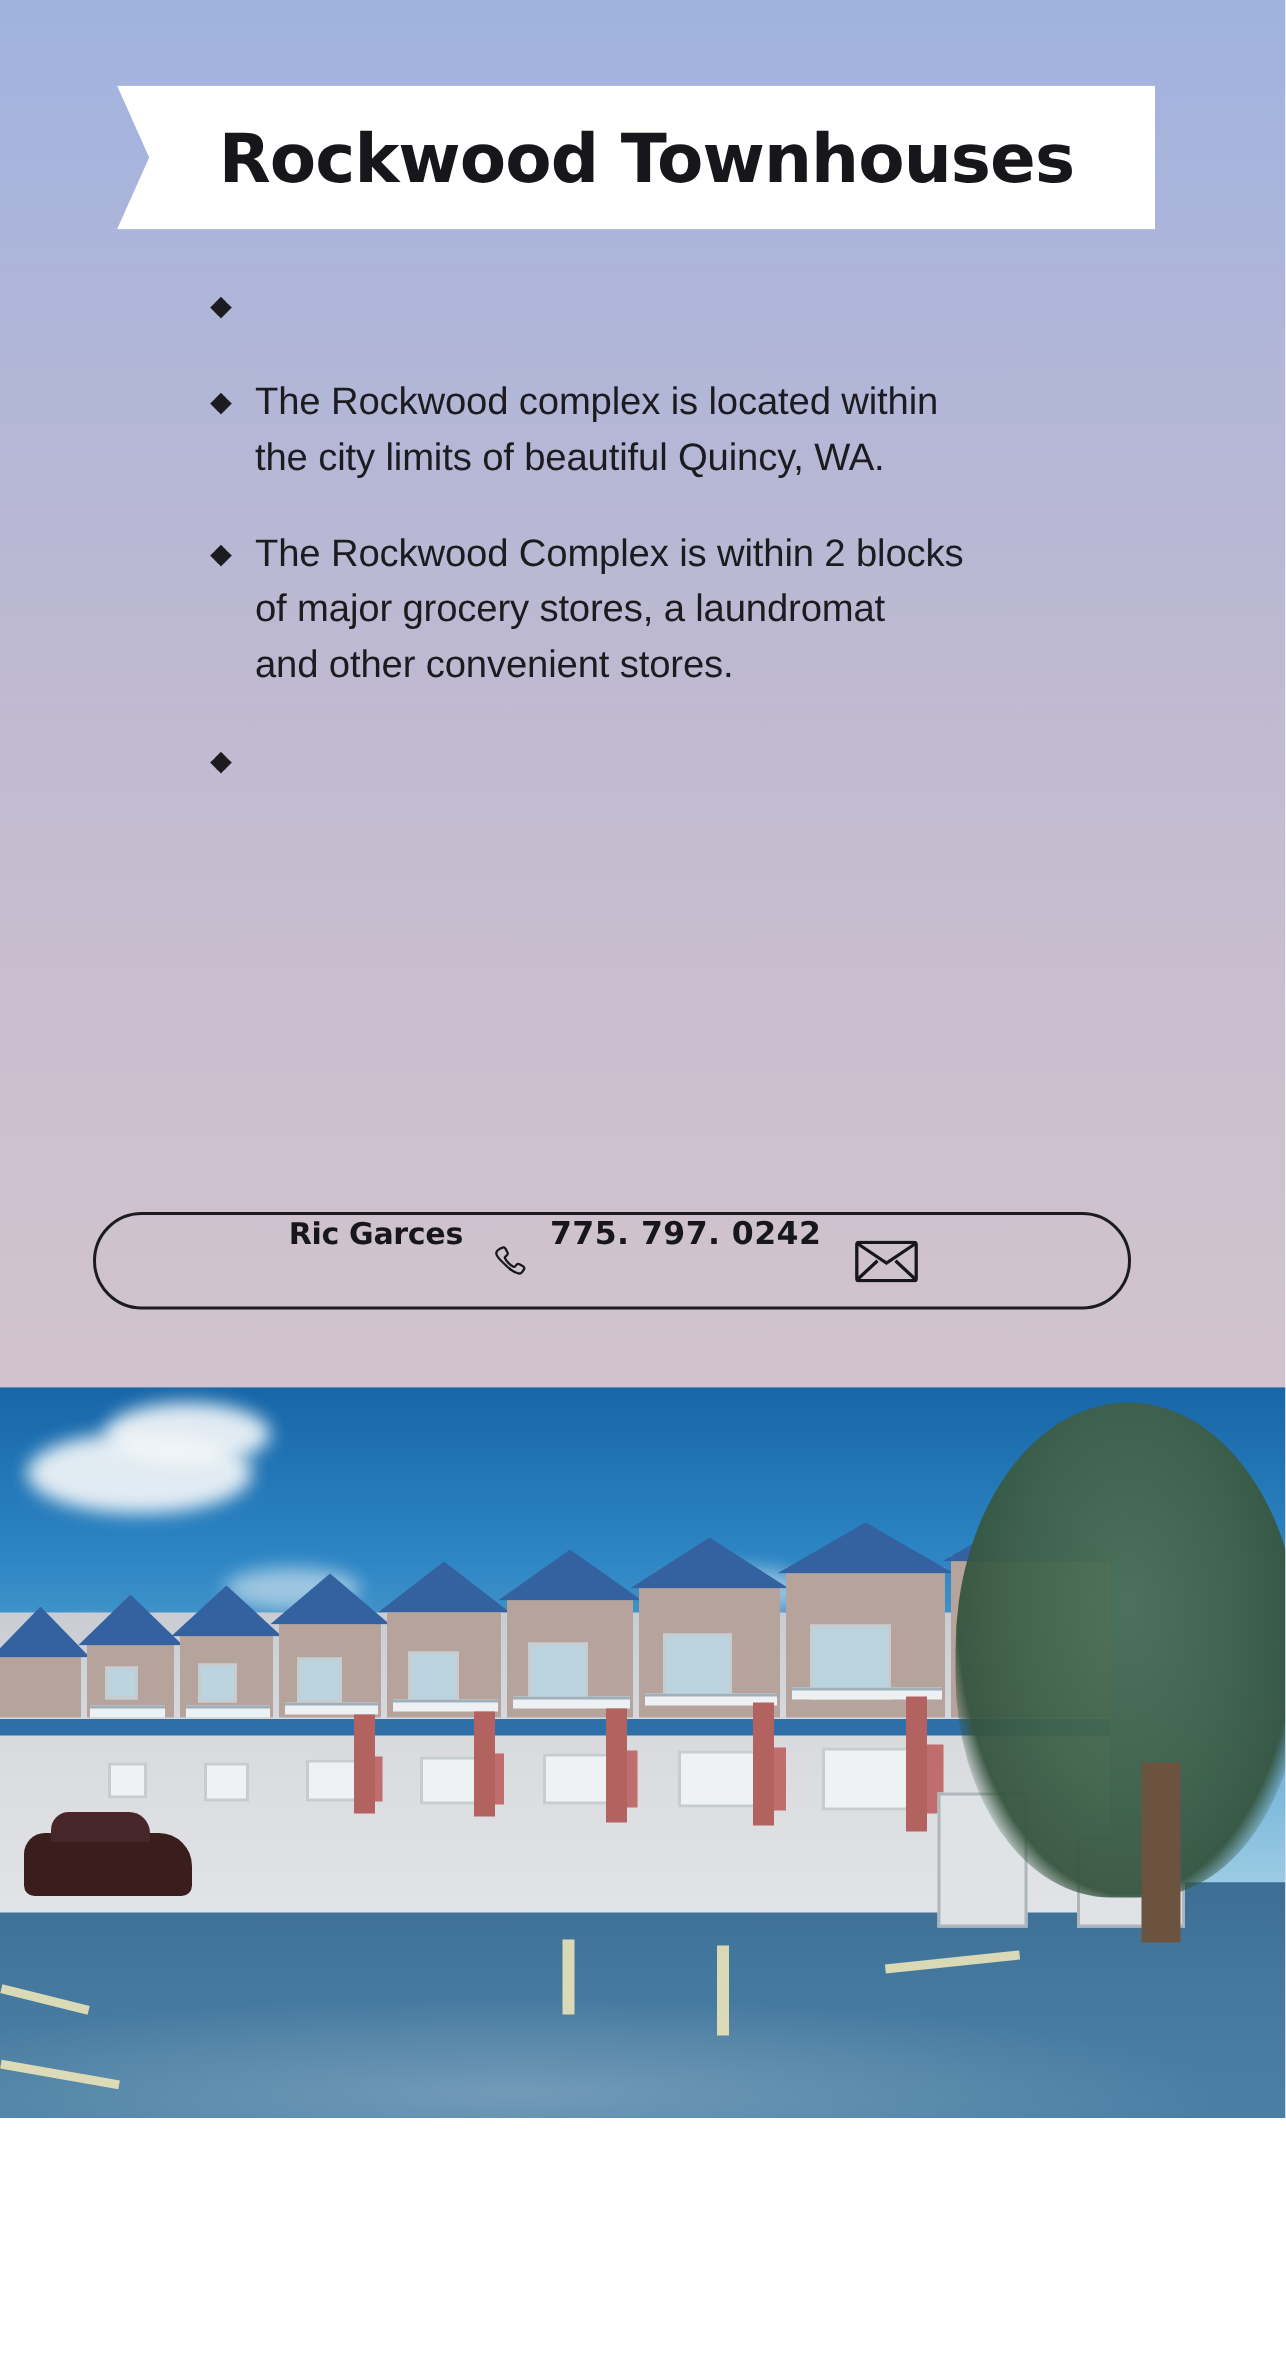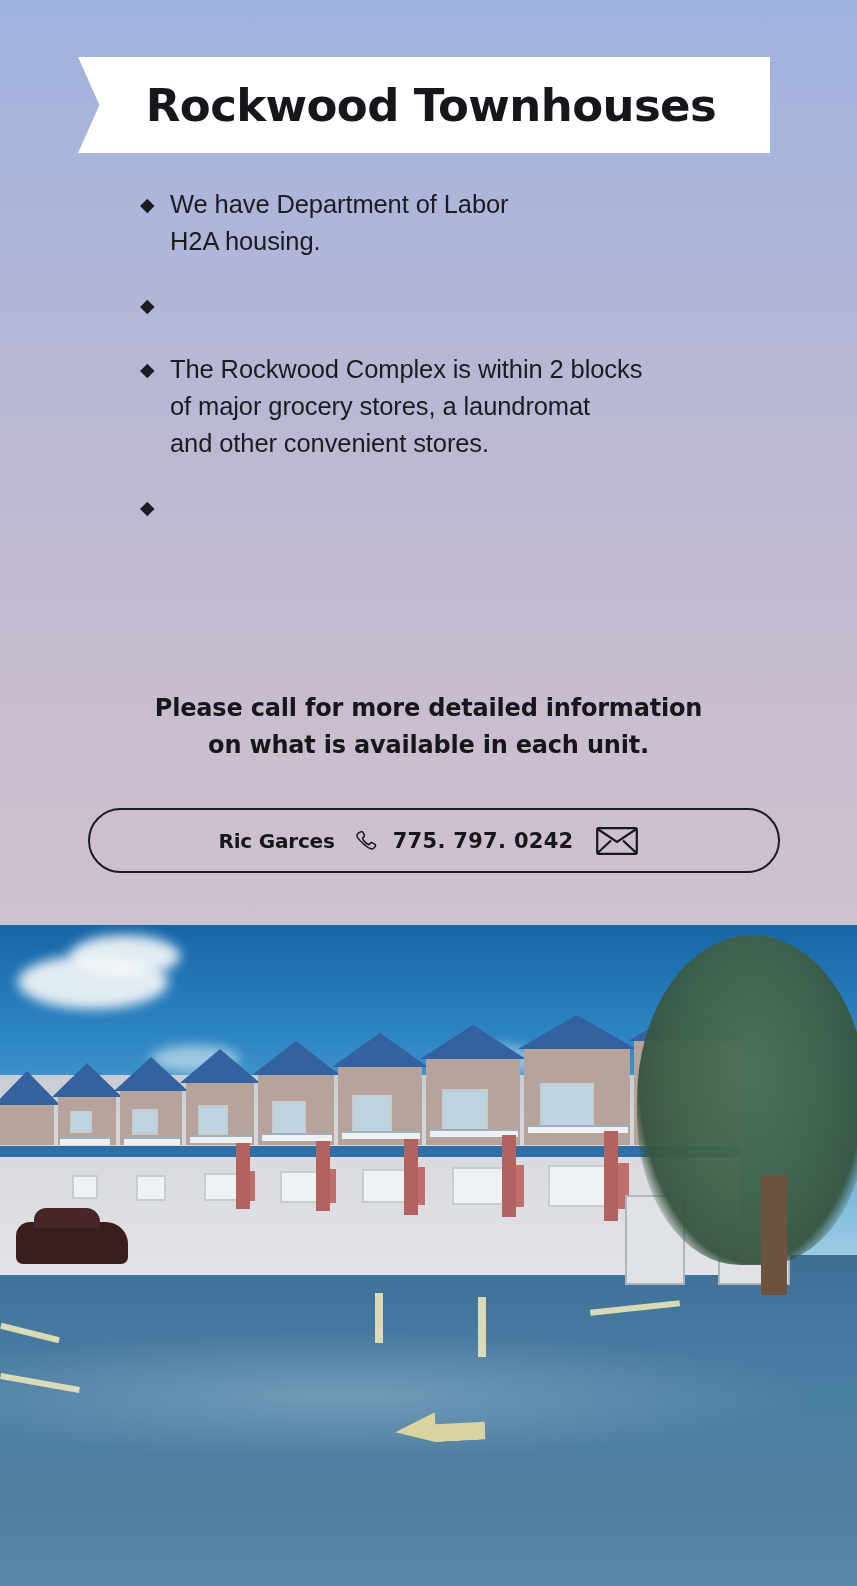--- a/index.html
+++ b/index.html
@@ -11,21 +11,21 @@
   body {
     width: 857px;
     height: 1586px;
     font-family: "Liberation Sans", sans-serif;
     overflow: hidden;
     position: relative;
   }
 
   .flyer {
     width: 857px;
-    height: 1586px;
+    height: 1412px;
     position: relative;
     background: linear-gradient(180deg,
         #9fb3df 0%,
         #a6b4dd 6%,
         #b0b6d8 16%,
         #bdb9d2 30%,
         #c8bdcf 44%,
         #cfc2cf 58%,
         #d2c5d0 72%,
         #d4c7d2 88%,
@@ -111,28 +111,27 @@
     font-size: 24px;
     line-height: 37px;
     color: #17171b;
     white-space: pre-line;
     letter-spacing: -0.2px;
   }
 
   
   .contact-pill {
     position: absolute;
-    left: 88px;
+    left: 62px;
     top: 808px;
     width: 692px;
     height: 65px;
     border: 2.5px solid #1b1b20;
     border-radius: 33px;
     display: flex;
-    align-items: center;
     justify-content: center;
     gap: 0;
   }
   .contact-name {
     font-family: "DejaVu Sans", sans-serif;
     font-weight: bold;
     font-size: 20px;
     color: #17171b;
     letter-spacing: -0.2px;
   }
@@ -309,43 +308,41 @@
     <div class="ribbon"></div>
     <div class="ribbon-inner">
       <div class="ribbon-title">Rockwood Townhouses</div>
     </div>
   </div>
 
   <div class="bullets">
 
     <div class="bullet-row">
       <div class="bullet-mark">◆</div>
-      <div class="bullet-text">We have Department of Labor
-H2A housing.</div>
     </div>
 
     <div class="bullet-row">
       <div class="bullet-mark">◆</div>
+      <div class="bullet-text">The Rockwood complex is located within
+the city limits of beautiful Quincy, WA.</div>
     </div>
 
     <div class="bullet-row">
       <div class="bullet-mark">◆</div>
       <div class="bullet-text">The Rockwood Complex is within 2 blocks
 of major grocery stores, a laundromat
 and other convenient stores.</div>
     </div>
 
     <div class="bullet-row">
       <div class="bullet-mark">◆</div>
     </div>
 
   </div>
 
-  <div class="callout">Please call for more detailed information
-on what is available in each unit.</div>
 
   <div class="contact-pill">
     <span class="contact-name">Ric Garces</span>
 
     <span class="icon-phone">
       <svg width="26" height="26" viewBox="0 0 24 24" aria-hidden="true">
         <path d="M7.2 3.6c.7-.5 1.6-.3 2 .5l1.2 2.2c.35.66.2 1.45-.35 1.9l-.9.75c-.3.25-.4.67-.23 1.02.5 1.06 1.25 2.1 2.2 3.05.95.95 2 1.7 3.05 2.2.35.17.77.07 1.02-.23l.75-.9c.45-.55 1.24-.7 1.9-.35l2.2 1.2c.8.4 1 1.3.5 2l-1 1.4c-.6.85-1.7 1.2-2.7.9-2.2-.65-4.6-2.1-6.8-4.3S4.35 9.9 3.7 7.7c-.3-1 .05-2.1.9-2.7l1.4-1z" fill="none" stroke="#17171b" stroke-width="1.4"></path>
       </svg>
     </span>
 

